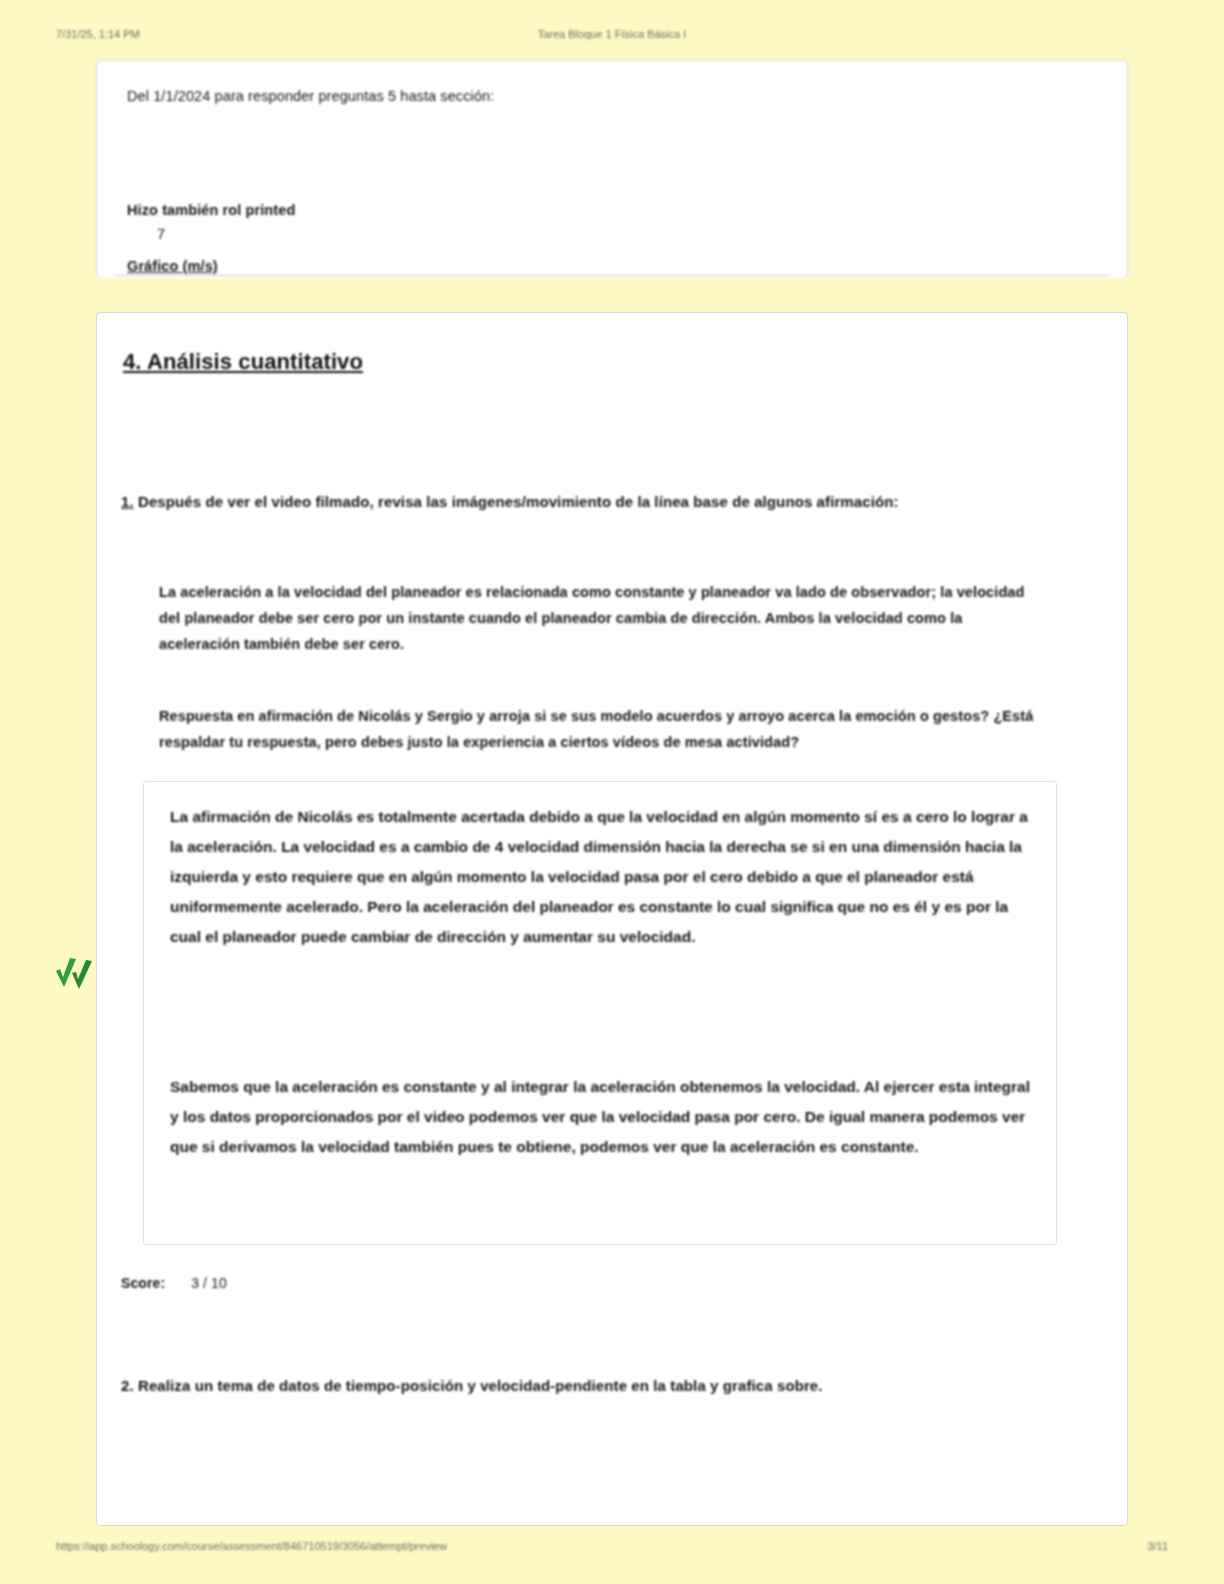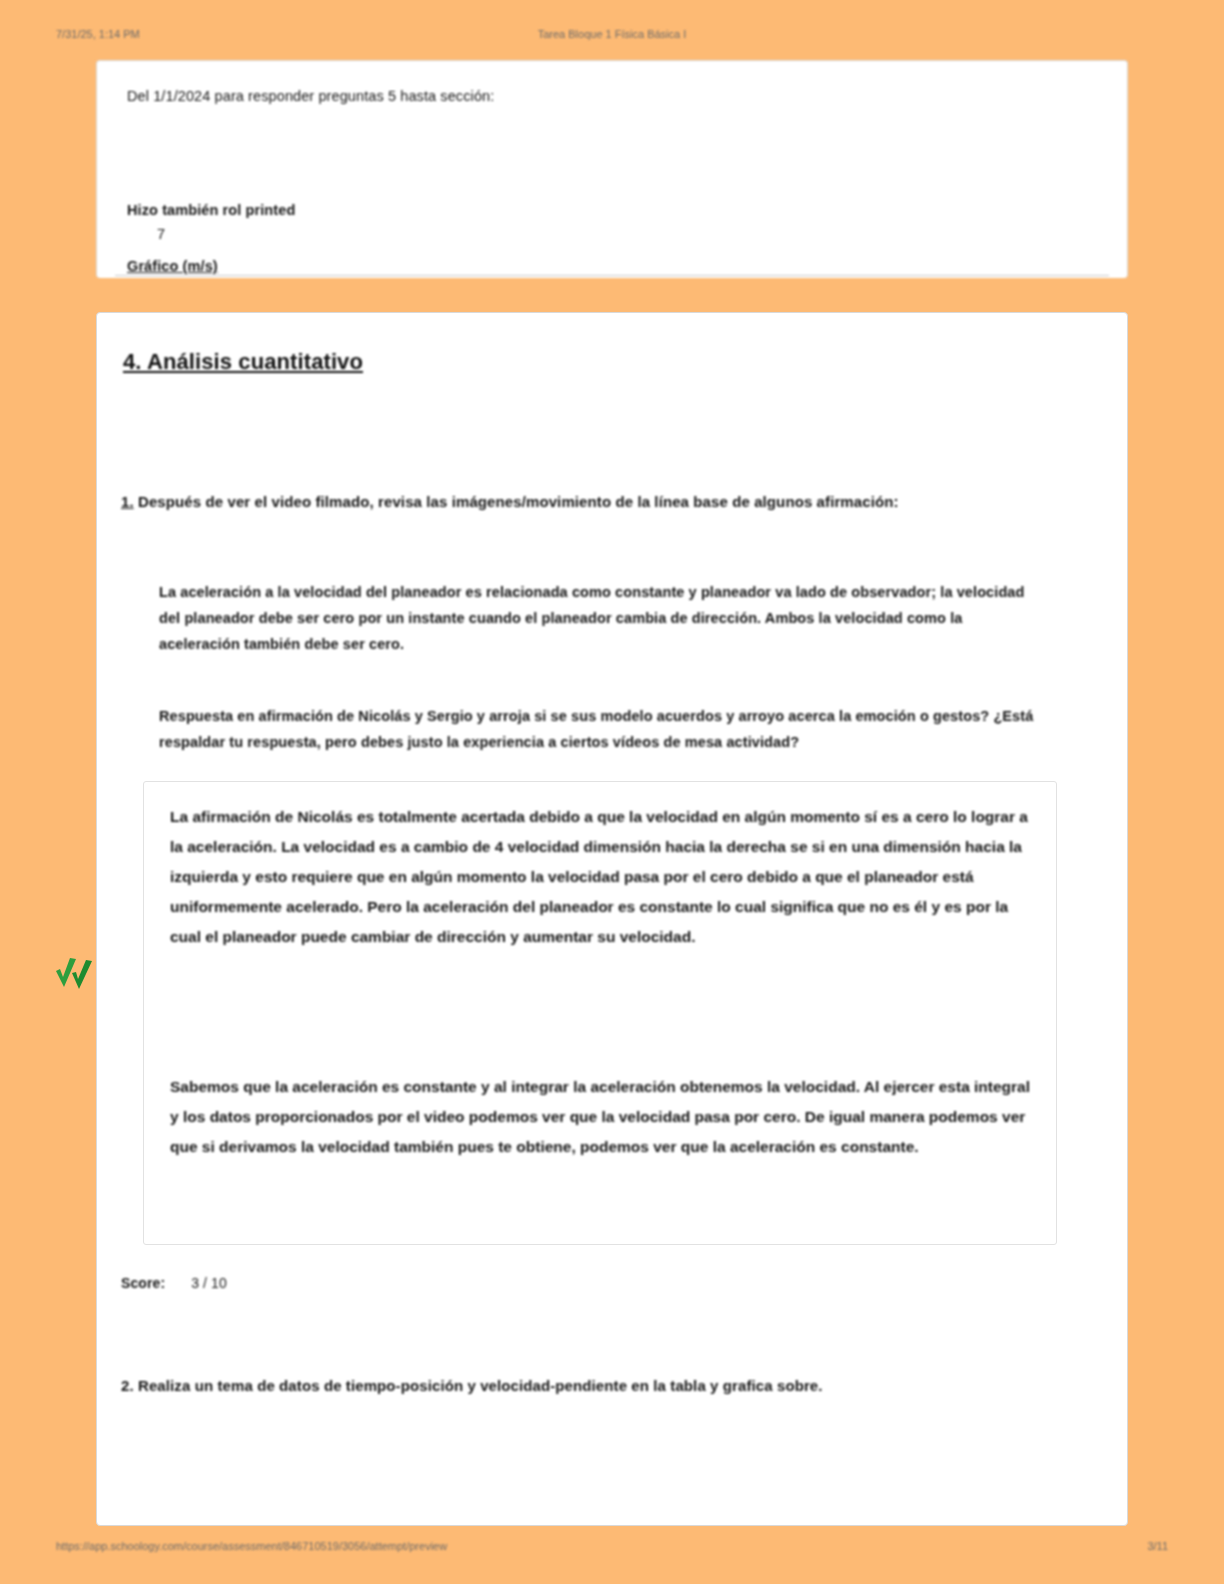--- a/index.html
+++ b/index.html
@@ -11,21 +11,21 @@
     width: 1224px;
     height: 1584px;
     font-family: "Liberation Sans", sans-serif;
     color: #1a1a1a;
     position: relative;
     overflow: hidden;
   }
   .page {
     position: absolute;
     inset: 0;
-    background: #fdba74;
+    background: #fef9c3;
   }
 
   
   .print-header {
     position: absolute;
     top: 28px;
     left: 0;
     right: 0;
     height: 18px;
     font-size: 11px;

